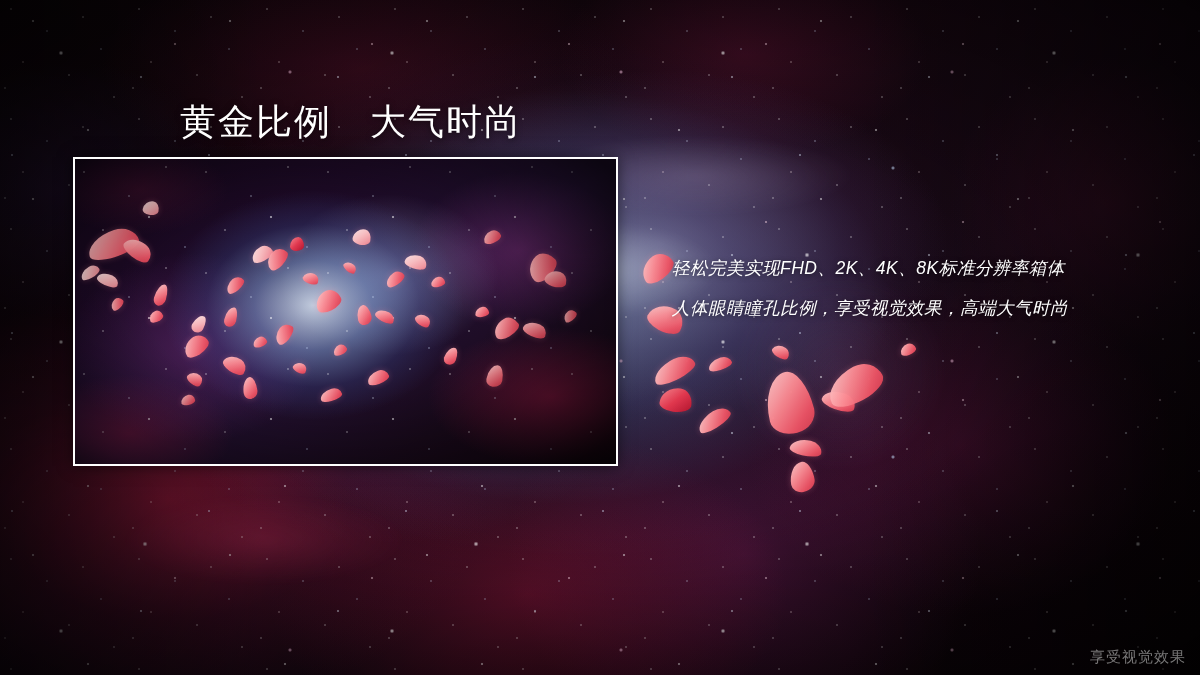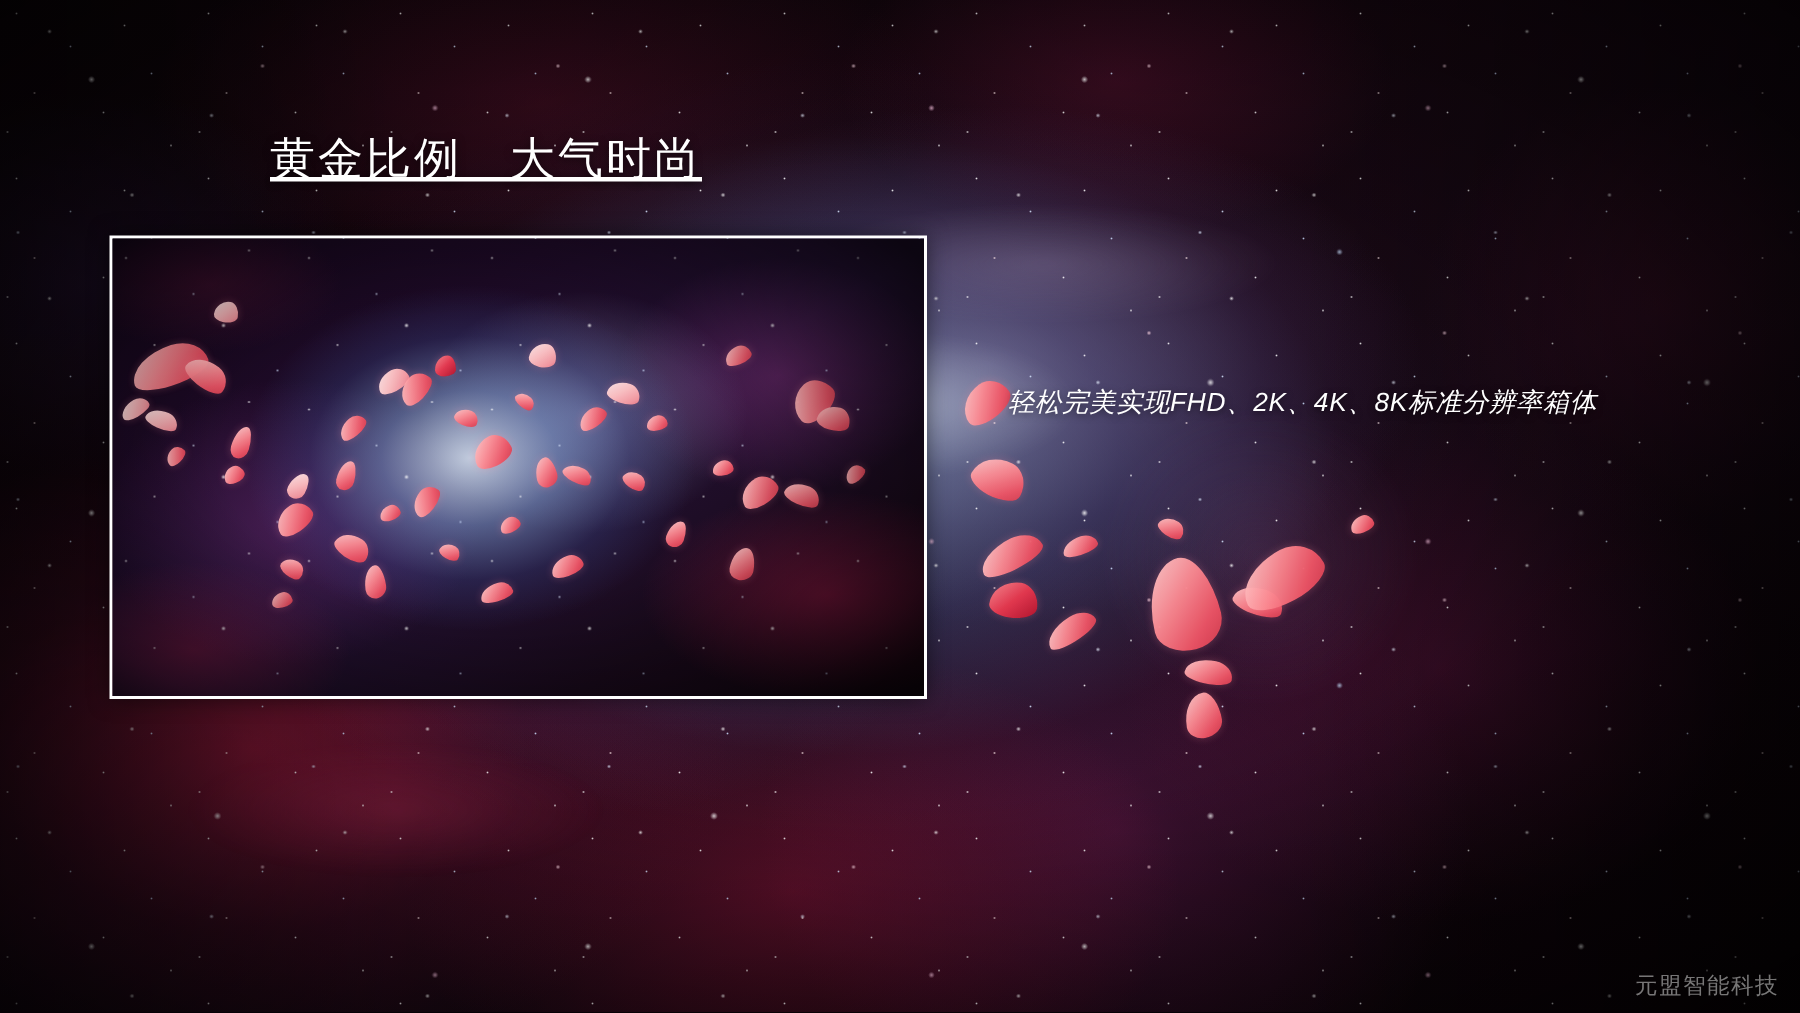--- a/index.html
+++ b/index.html
@@ -93,28 +93,27 @@
       radial-gradient(2.6px 2.6px at 145px 255px, rgba(255,255,255,0.9), transparent),
       radial-gradient(2.2px 2.2px at 290px 72px, rgba(255,200,230,0.85), transparent);
     background-size: 331px 289px;
     opacity: .9;
   }
 
   
   .slide-title {
     position: absolute;
     left: 180px;
-    top: 90px;
+    top: 102px;
     color: #ffffff;
-    font-size: 30px;
+    font-size: 36px;
     letter-spacing: 2px;
     line-height: 1.1;
     white-space: pre;
     text-shadow: 0 1px 6px rgba(0,0,0,0.6);
-    text-decoration: underline;
   }
 
   
   .panel {
     position: absolute;
     left: 73px;
     top: 157px;
     width: 545px;
     height: 309px;
     border: 2px solid #ffffff;
@@ -273,17 +272,18 @@
   <div class="petal" style="left:766px; top:372px; width:46px; height:62px; transform:rotate(-14deg); border-radius:58% 42% 48% 52% / 72% 68% 32% 28%;"></div>
   <div class="petal" style="left:822px; top:392px; width:34px; height:18px; transform:rotate(20deg);"></div>
   <div class="petal" style="left:826px; top:368px; width:58px; height:34px; transform:rotate(-28deg); border-radius:62% 38% 50% 50% / 66% 62% 38% 34%;"></div>
   <div class="petal" style="left:790px; top:440px; width:32px; height:16px; transform:rotate(12deg);"></div>
   <div class="petal" style="left:790px; top:462px; width:24px; height:30px; transform:rotate(-10deg);"></div>
   <div class="petal" style="left:772px; top:346px; width:18px; height:12px; transform:rotate(34deg);"></div>
   <div class="petal" style="left:900px; top:344px; width:16px; height:11px; transform:rotate(-20deg);"></div>
 
   <div class="copy">
     <p>轻松完美实现FHD、2K、4K、8K标准分辨率箱体</p>
+    <p>人体眼睛瞳孔比例，享受视觉效果，高端大气时尚</p>
   </div>
 
-  <div class="watermark">元盟智能科技</div>
+  <div class="watermark">享受视觉效果</div>
 
 </div>
 
 </body></html>

